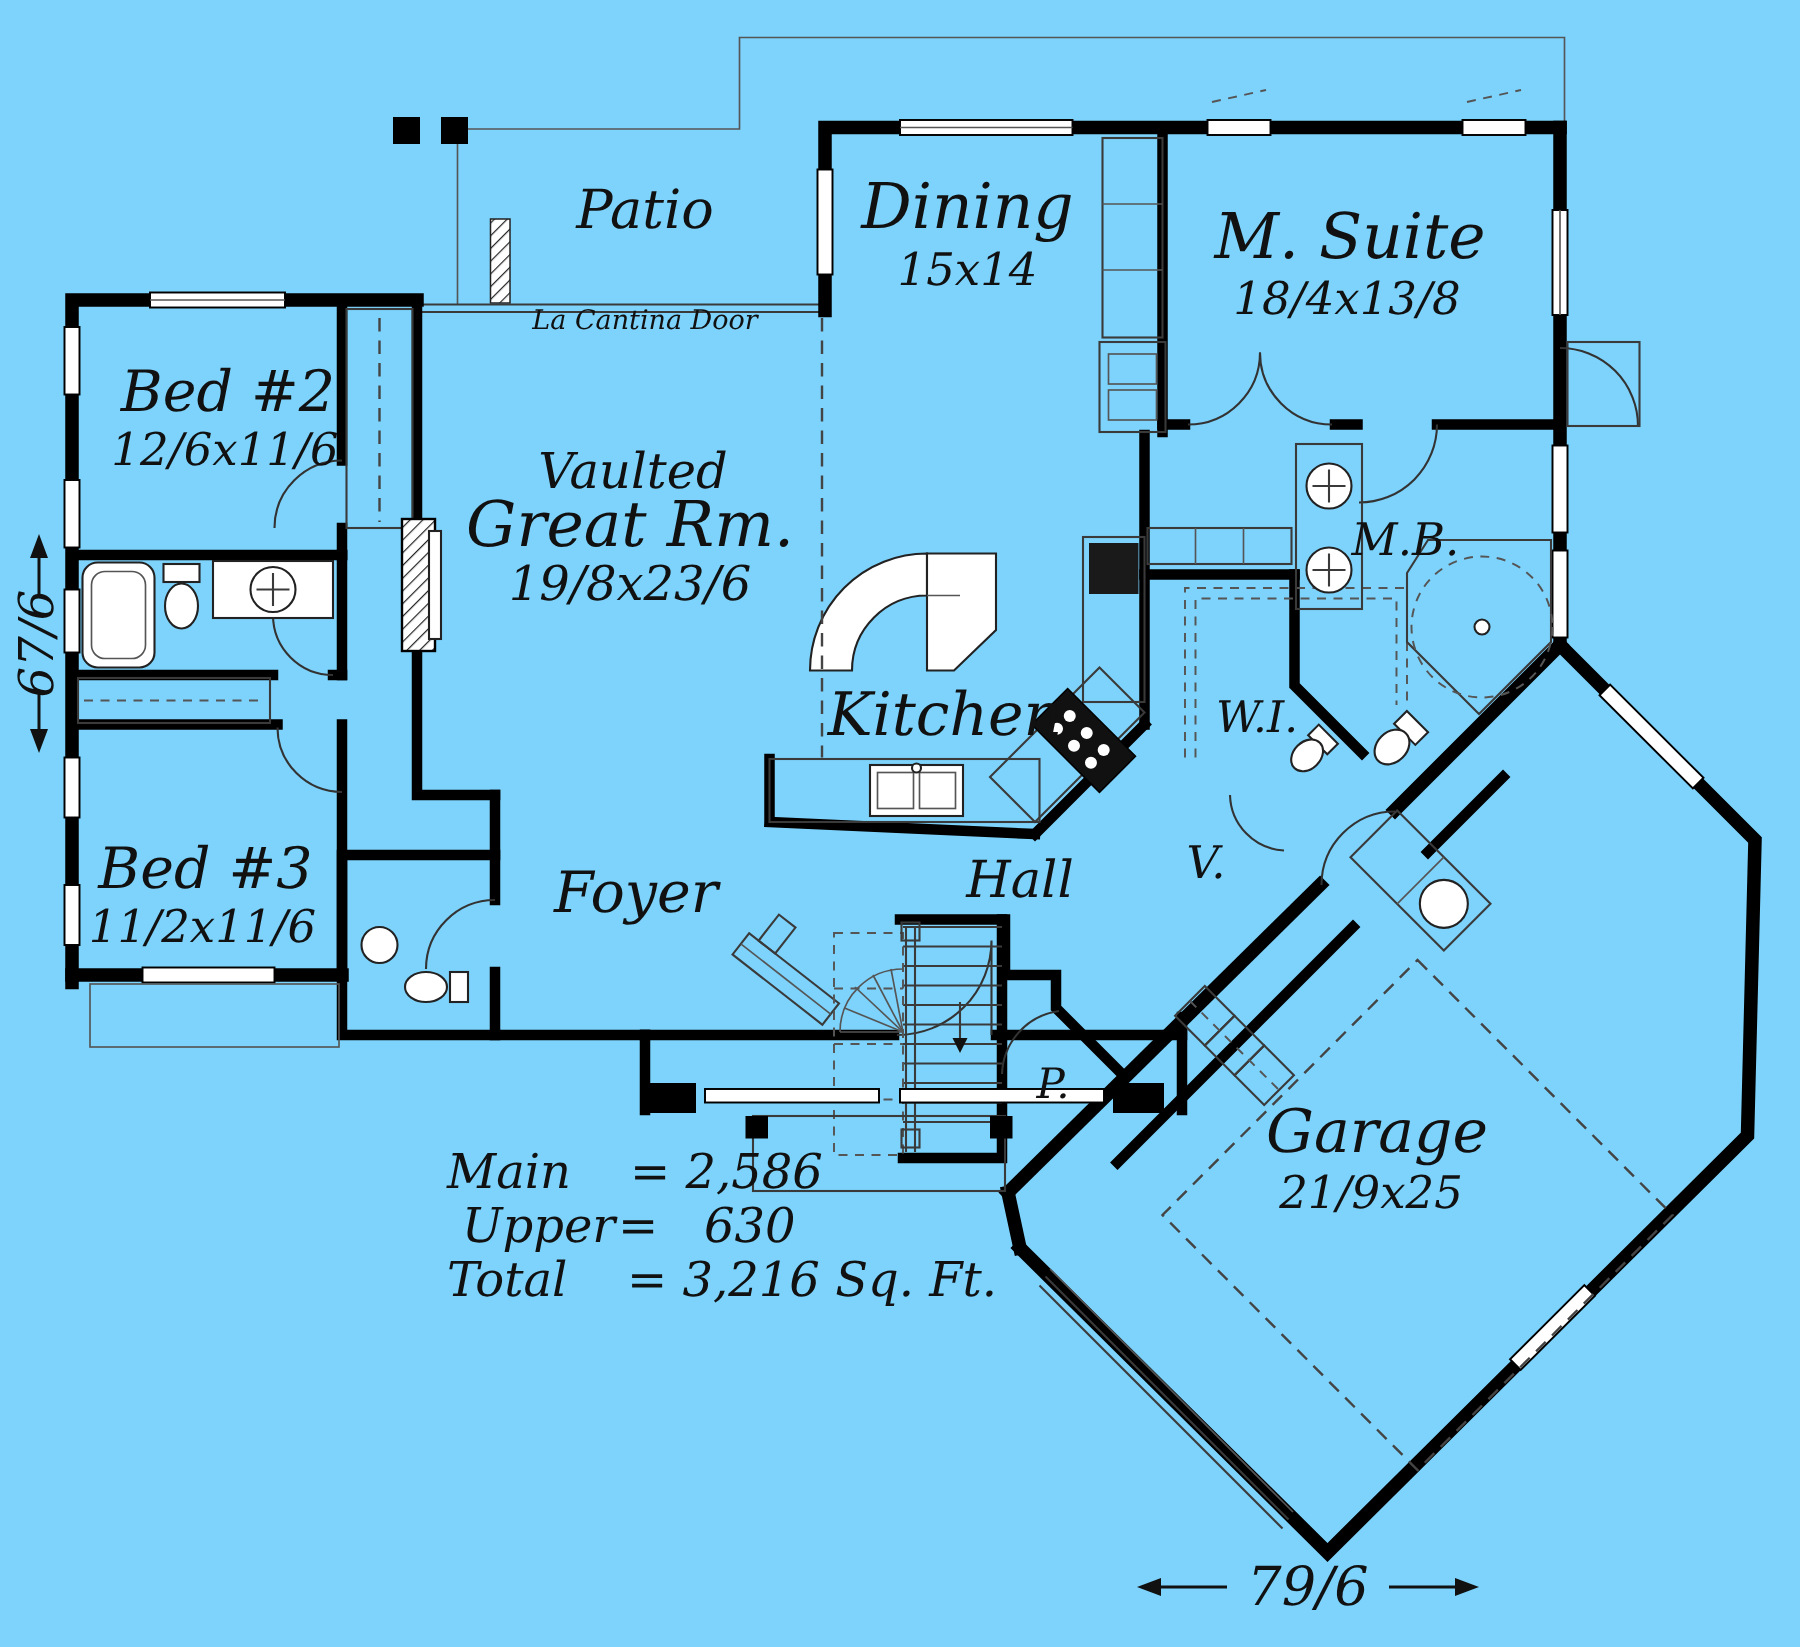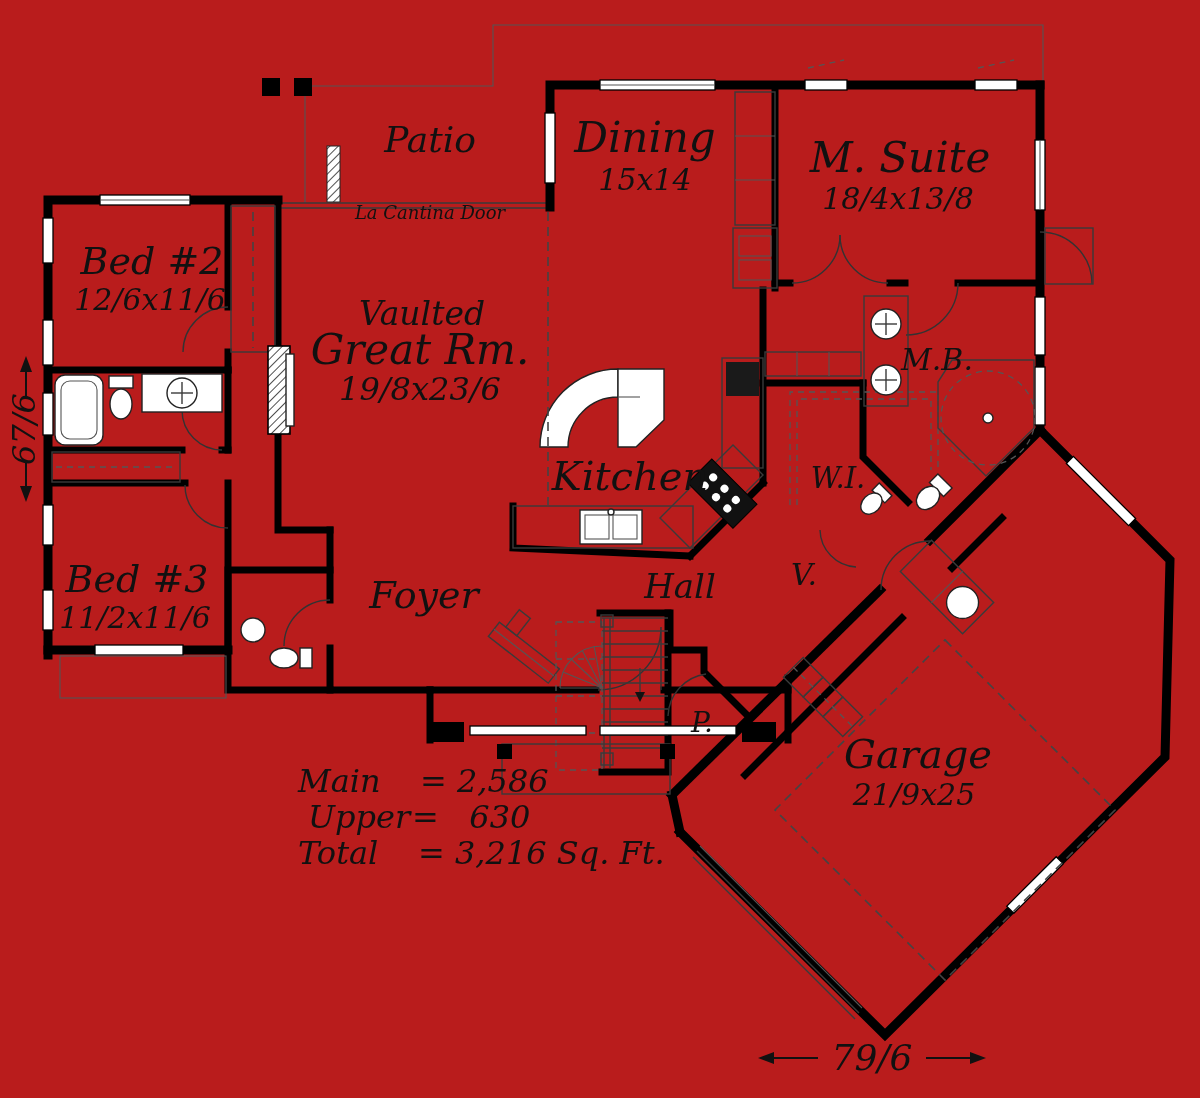--- a/index.html
+++ b/index.html
@@ -1,16 +1,16 @@
 <!DOCTYPE html>
 <html><head>
 <meta charset="utf-8">
 <style>
   html,body{margin:0;padding:0;background:#ffffff;}
-  .sheet{position:relative;width:1200px;height:1098px;background:#b91c1c;overflow:hidden;
+  .sheet{position:relative;width:1200px;height:1098px;background:#7dd3fc;overflow:hidden;
          font-family:"DejaVu Serif", serif;}
   svg{display:block}
   .room-label{font-family:"DejaVu Serif", serif;font-style:italic;fill:#111;}
   .wall{stroke:#000;stroke-width:9;fill:none;stroke-linecap:square;}
   .iwall{stroke:#000;stroke-width:7;fill:none;stroke-linecap:square;}
   .thin{stroke:#3a3a3a;stroke-width:1.4;fill:none;}
   .thin2{stroke:#555;stroke-width:1.1;fill:none;}
   .fix{stroke:#222;stroke-width:1.4;fill:#fff;}
   .dash{stroke:#444;stroke-width:1.6;fill:none;stroke-dasharray:9 6;}
   .dash2{stroke:#555;stroke-width:1.3;fill:none;stroke-dasharray:6 5;}

